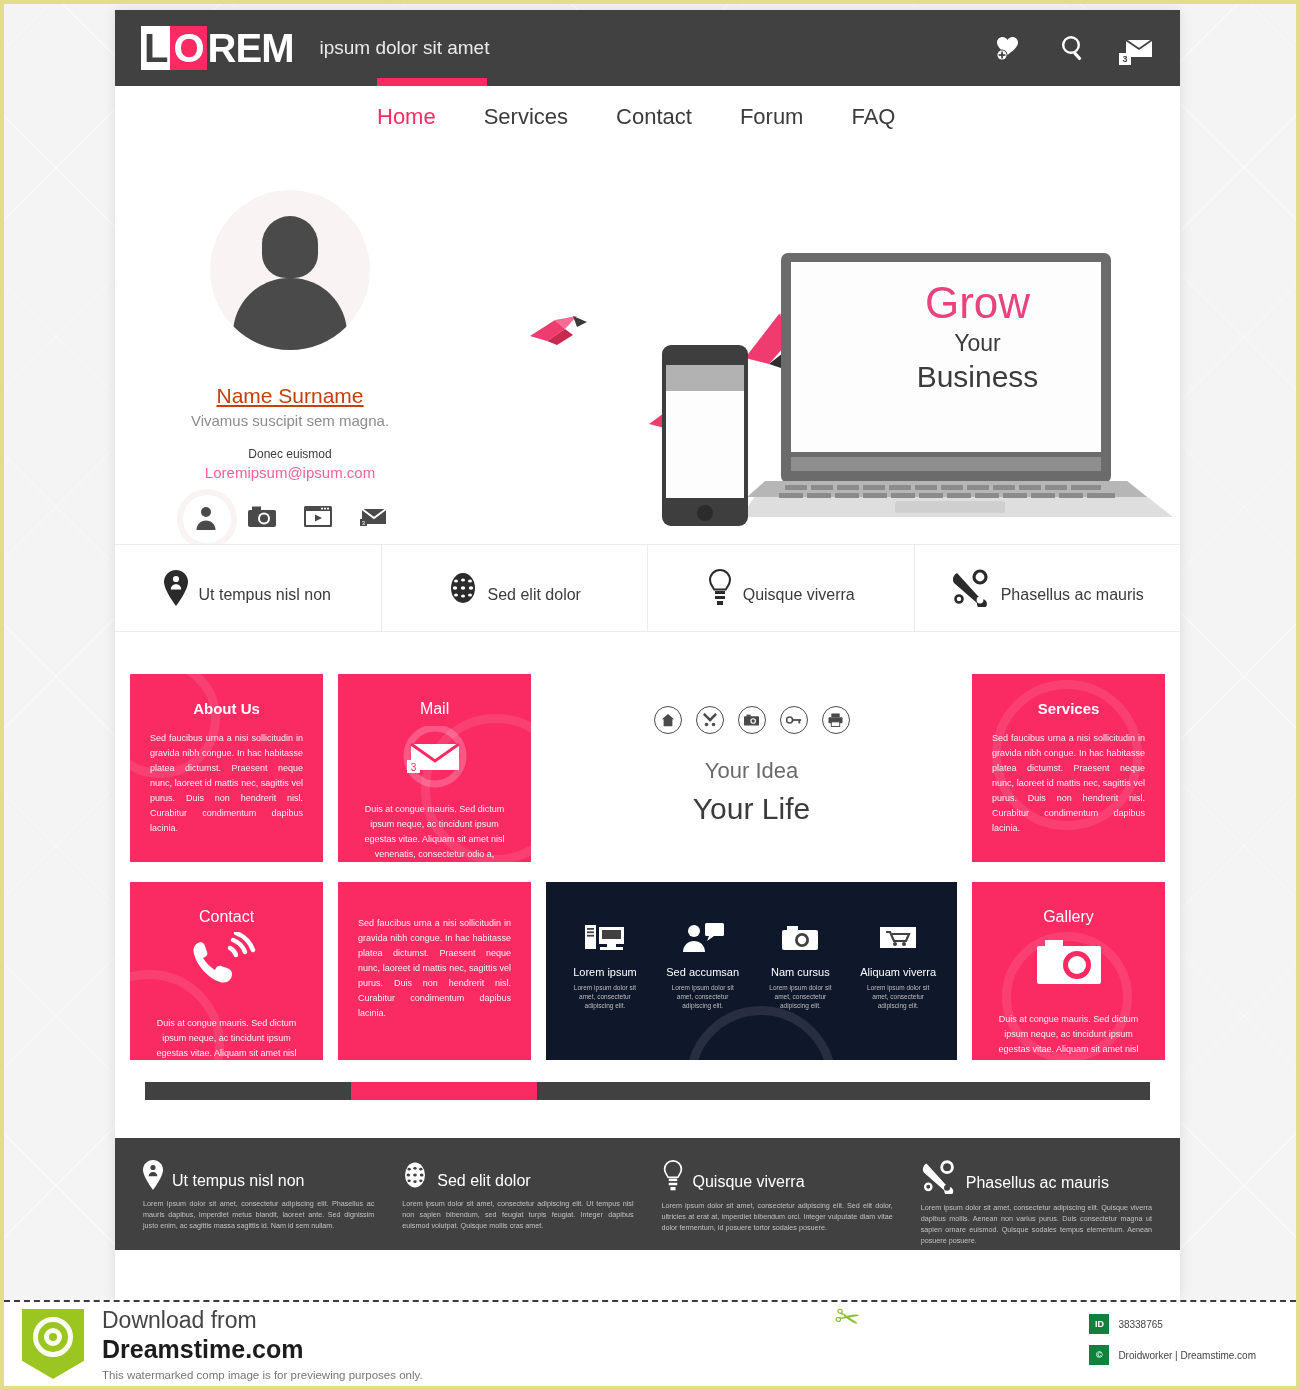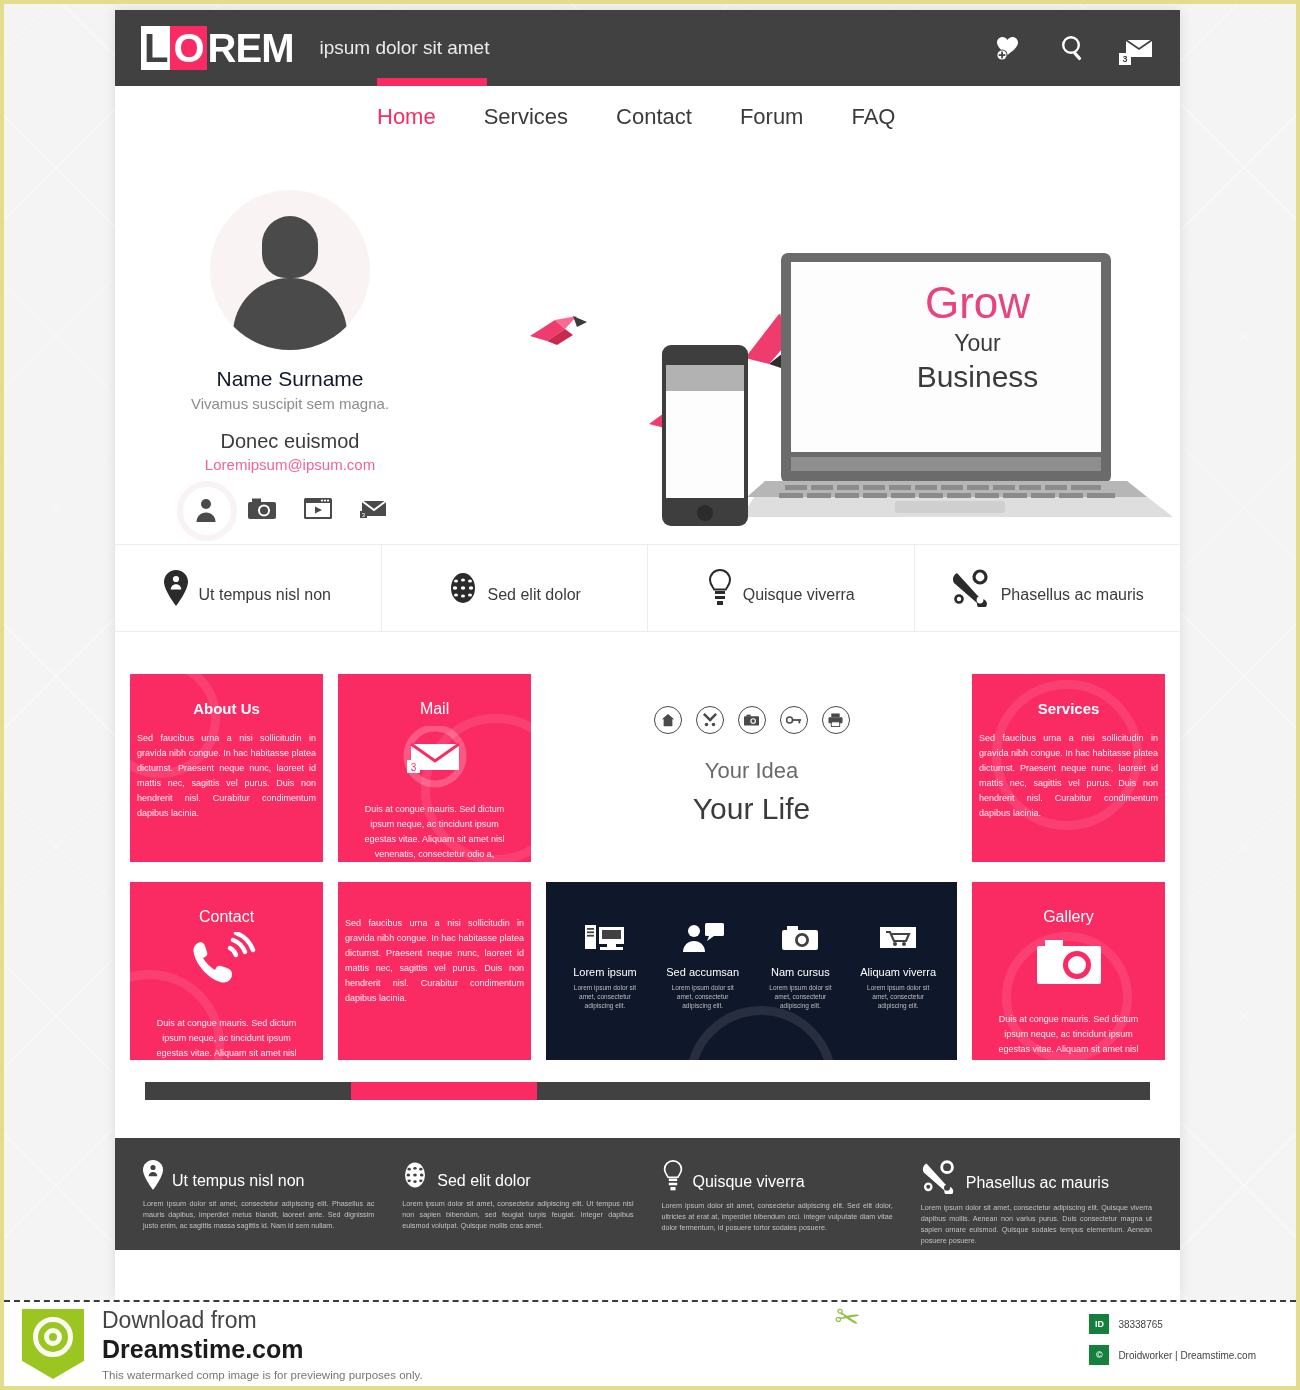--- a/index.html
+++ b/index.html
@@ -88,23 +88,23 @@
     background:#faf3f3; margin:0 auto; position:relative; overflow:hidden;
   }
   .avatar .head{
     position:absolute; left:50%; top:26px; transform:translateX(-50%);
     width:56px; height:62px; border-radius:28px 28px 24px 24px; background:#4a4a4a;
   }
   .avatar .body{
     position:absolute; left:50%; top:88px; transform:translateX(-50%);
     width:114px; height:76px; border-radius:56px 56px 0 0; background:#4a4a4a;
   }
-  .p-name{ font-size:21px; color:#0f172a; margin-top:17px; }
+  .p-name{ font-size:21px; color:#c2410c; margin-top:34px;text-decoration:underline; }
   .p-sub{ font-size:15px; color:#8c8c8c; margin-top:4px; }
-  .p-label{ font-size:20px; color:#3b3b3b; margin-top:18px; }
+  .p-label{ font-size:12px; color:#3b3b3b; margin-top:18px; }
   .p-mail{ font-size:15px; color:#f0639a; margin-top:3px; }
   .p-social{ display:flex; justify-content:center; gap:26px; margin-top:24px; }
   .p-social .sc{ position:relative; width:30px; height:26px; }
   .halo{
     position:absolute; left:-14px; top:-16px; width:60px; height:60px;
     border-radius:50%; border:6px solid #faf3f3;
   }
 
   .hero-art{ position:absolute; left:300px; top:0; width:765px; height:396px; }
   .bird{ position:absolute; }
@@ -141,21 +141,21 @@
   .card.pink{ background:#fa2a63; }
   .card.dark{ background:#0f172a; }
   .swirl{
     position:absolute; border-radius:50%; border:9px solid rgba(255,255,255,.10);
     pointer-events:none;
   }
   .c-title{ text-align:center; font-size:16px; padding-top:26px; font-weight:400; }
   .c-title.bold{ font-weight:bold; font-size:15px; }
   .c-body{
     font-size:9px; line-height:15px; text-align:justify; color:#ffeef3;
-    padding:0 7px; margin-top:14px;
+    padding:0 20px; margin-top:14px;
   }
   .c-body.sm{ text-align:center; padding:0 22px; }
   .card-about{ width:194px; height:188px; }
   .card-mail{ width:194px; height:188px; }
   .card-mid{ width:413px; height:188px; background:#ffffff; }
   .card-services{ width:194px; height:188px; }
 
   .card-contact{ width:194px; height:178px; }
   .card-support{ width:194px; height:178px; }
   .card-dark{ width:413px; height:178px; }

